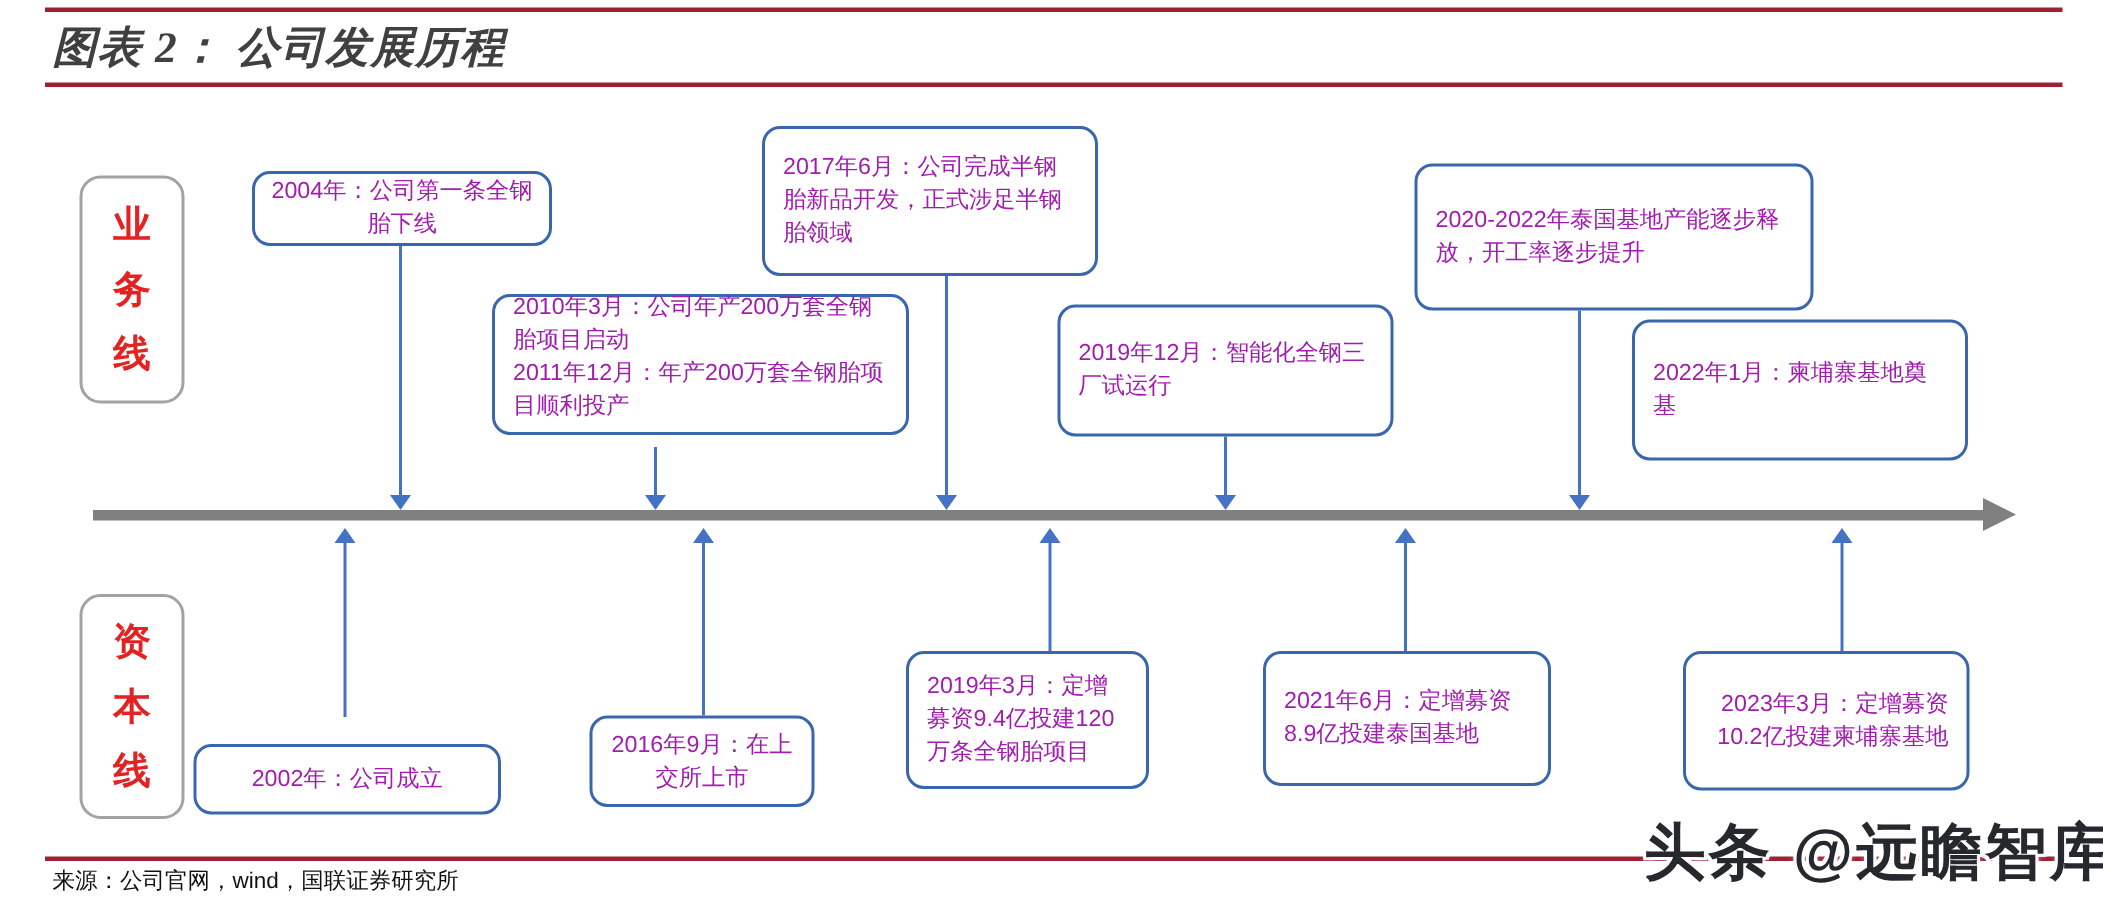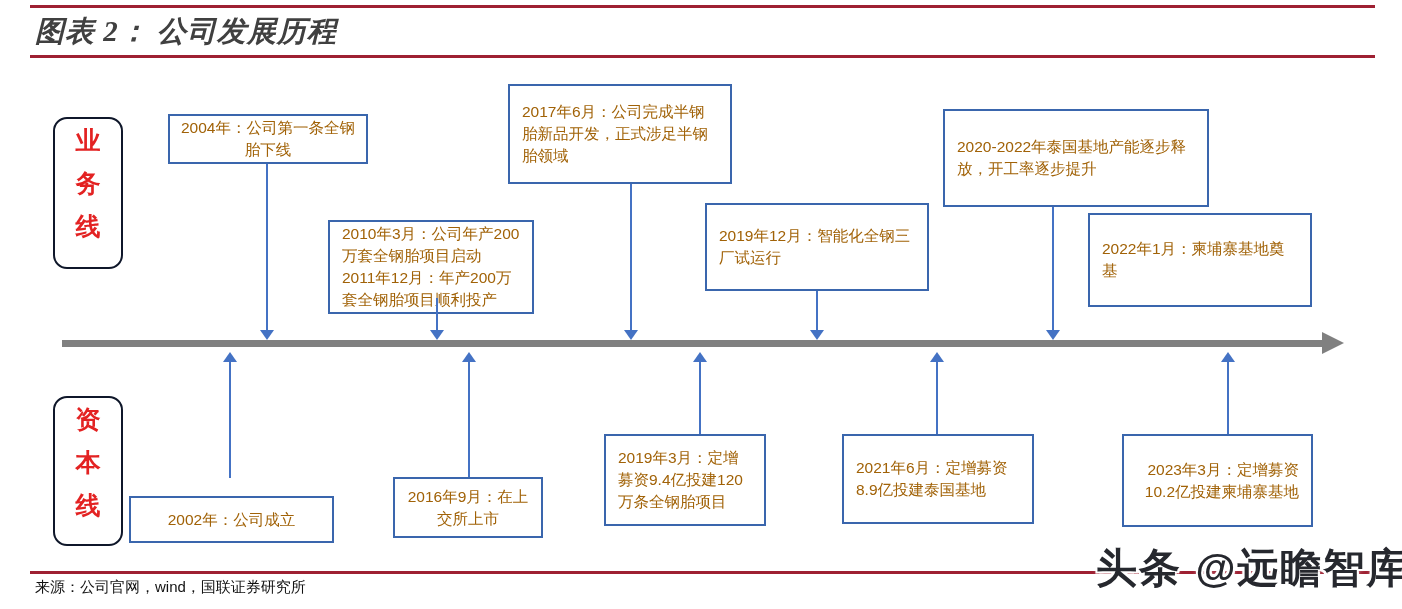--- a/index.html
+++ b/index.html
@@ -10,30 +10,30 @@
   .rule{position:absolute;left:30px;width:1345px;height:3px;background:#9e2032;}
   .rule-top{top:5px;}
   .rule-mid{top:55px;}
   .rule-bottom{top:571px;}
   .title{
     position:absolute;left:35px;top:12px;margin:0;
     font-family:"Liberation Serif","DejaVu Serif",serif;
     font-size:29px;font-weight:bold;font-style:italic;color:#404040;letter-spacing:1px;
   }
   .label-box{
-    position:absolute;border:2px solid #0f172a;border-radius:14px;background:#fff;
-    display:flex;align-items:flex-start;justify-content:center;
+    position:absolute;border:2px solid #a3a3a3;border-radius:14px;background:#fff;
+    display:flex;align-items:center;justify-content:center;
   }
   .vtext{
     width:1.1em;word-break:break-all;text-align:center;
     font-size:25px;line-height:1.72;color:#e32222;font-weight:bold;
   }
   .event-box{
-    position:absolute;border:2px solid #3a66ad;border-radius:0;background:#fff;
-    box-sizing:border-box;font-size:15.5px;line-height:22px;color:#a16207;
+    position:absolute;border:2px solid #3a66ad;border-radius:12px;background:#fff;
+    box-sizing:border-box;font-size:15.5px;line-height:22px;color:#a21caf;
     display:flex;align-items:center;
   }
   .event-box span{white-space:pre-line;display:block;width:100%;}
   .align-left{padding:6px 12px;justify-content:flex-start;text-align:left;}
   .align-center{padding:4px 8px;justify-content:flex-end;text-align:center;}
   .timeline-bar{position:absolute;left:62px;top:340px;width:1262px;height:7px;background:#808080;}
   .timeline-head{
     position:absolute;left:1322px;top:332px;width:0;height:0;
     border-top:11px solid transparent;border-bottom:11px solid transparent;border-left:22px solid #808080;
   }
@@ -63,21 +63,21 @@
   <div class="label-box" style="left:53px;top:117px;width:66px;height:148px;">
     <span class="vtext">业务线</span>
   </div>
   <div class="label-box" style="left:53px;top:396px;width:66px;height:146px;">
     <span class="vtext">资本线</span>
   </div>
 
   <div class="event-box align-center" style="left:168px;top:114px;width:200px;height:50px;">
     <span>2004年：公司第一条全钢胎下线</span>
   </div>
-  <div class="event-box align-left" style="left:328px;top:220px;width:206px;height:94px;">
+  <div class="event-box align-left" style="left:328px;top:196px;width:278px;height:94px;align-items:flex-end;">
     <span>2010年3月：公司年产200万套全钢胎项目启动
 2011年12月：年产200万套全钢胎项目顺利投产</span>
   </div>
   <div class="event-box align-left" style="left:508px;top:84px;width:224px;height:100px;">
     <span>2017年6月：公司完成半钢胎新品开发，正式涉足半钢胎领域</span>
   </div>
   <div class="event-box align-left" style="left:705px;top:203px;width:224px;height:88px;">
     <span>2019年12月：智能化全钢三厂试运行</span>
   </div>
   <div class="event-box align-left" style="left:943px;top:109px;width:266px;height:98px;">

